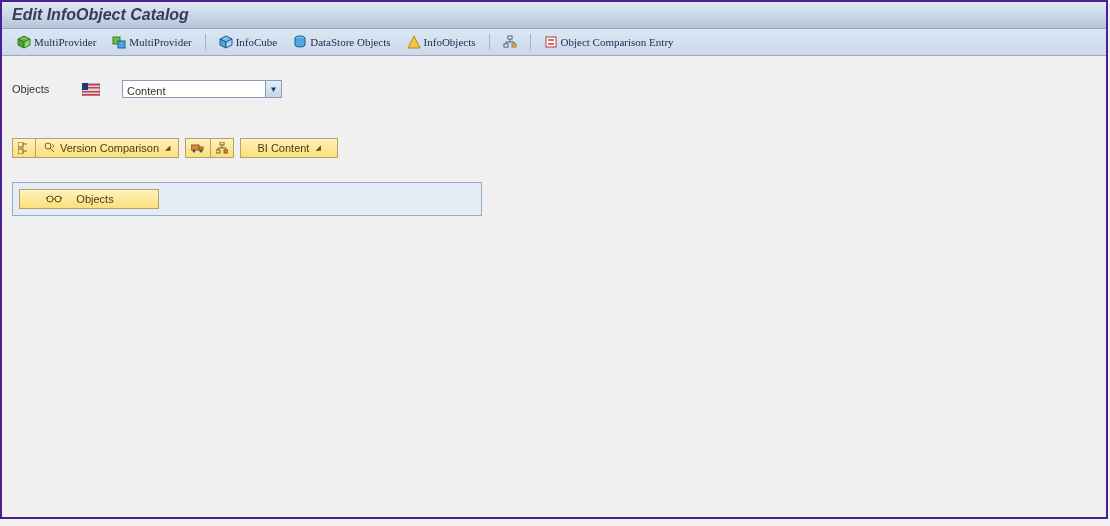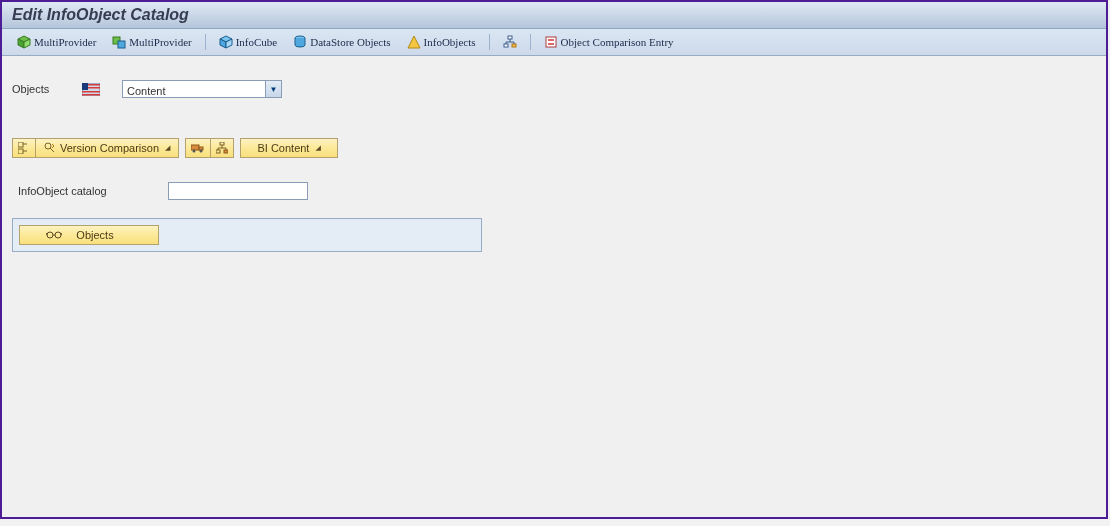--- a/index.html
+++ b/index.html
@@ -339,24 +339,20 @@
         </div>
       </div>
       <div class="gap"></div>
       <div class="sap-btn" style="padding:0 16px;">
         <span>BI Content</span>
         <span class="dd-tri">◢</span>
       </div>
     </div>
 
     <div class="form-section">
-      <div class="form-row">
-        <span class="form-label">InfoObject catalog</span>
-        <input class="text-input catalog" value="" style="">
-      </div>
     </div>
 
     <div class="panel">
       <div class="panel-body">
         <div class="sap-btn display-btn">
           <span style="position:relative;left:-10px;">
             <svg width="16" height="10" viewBox="0 0 16 10">
                 <circle cx="4" cy="5" r="3" fill="none" stroke="#5b4a22"></circle>
                 <circle cx="12" cy="5" r="3" fill="none" stroke="#5b4a22"></circle>
                 <path d="M7,5 h2 M1,5 l-1,-2 M15,5 l1,-2" stroke="#5b4a22"></path>

